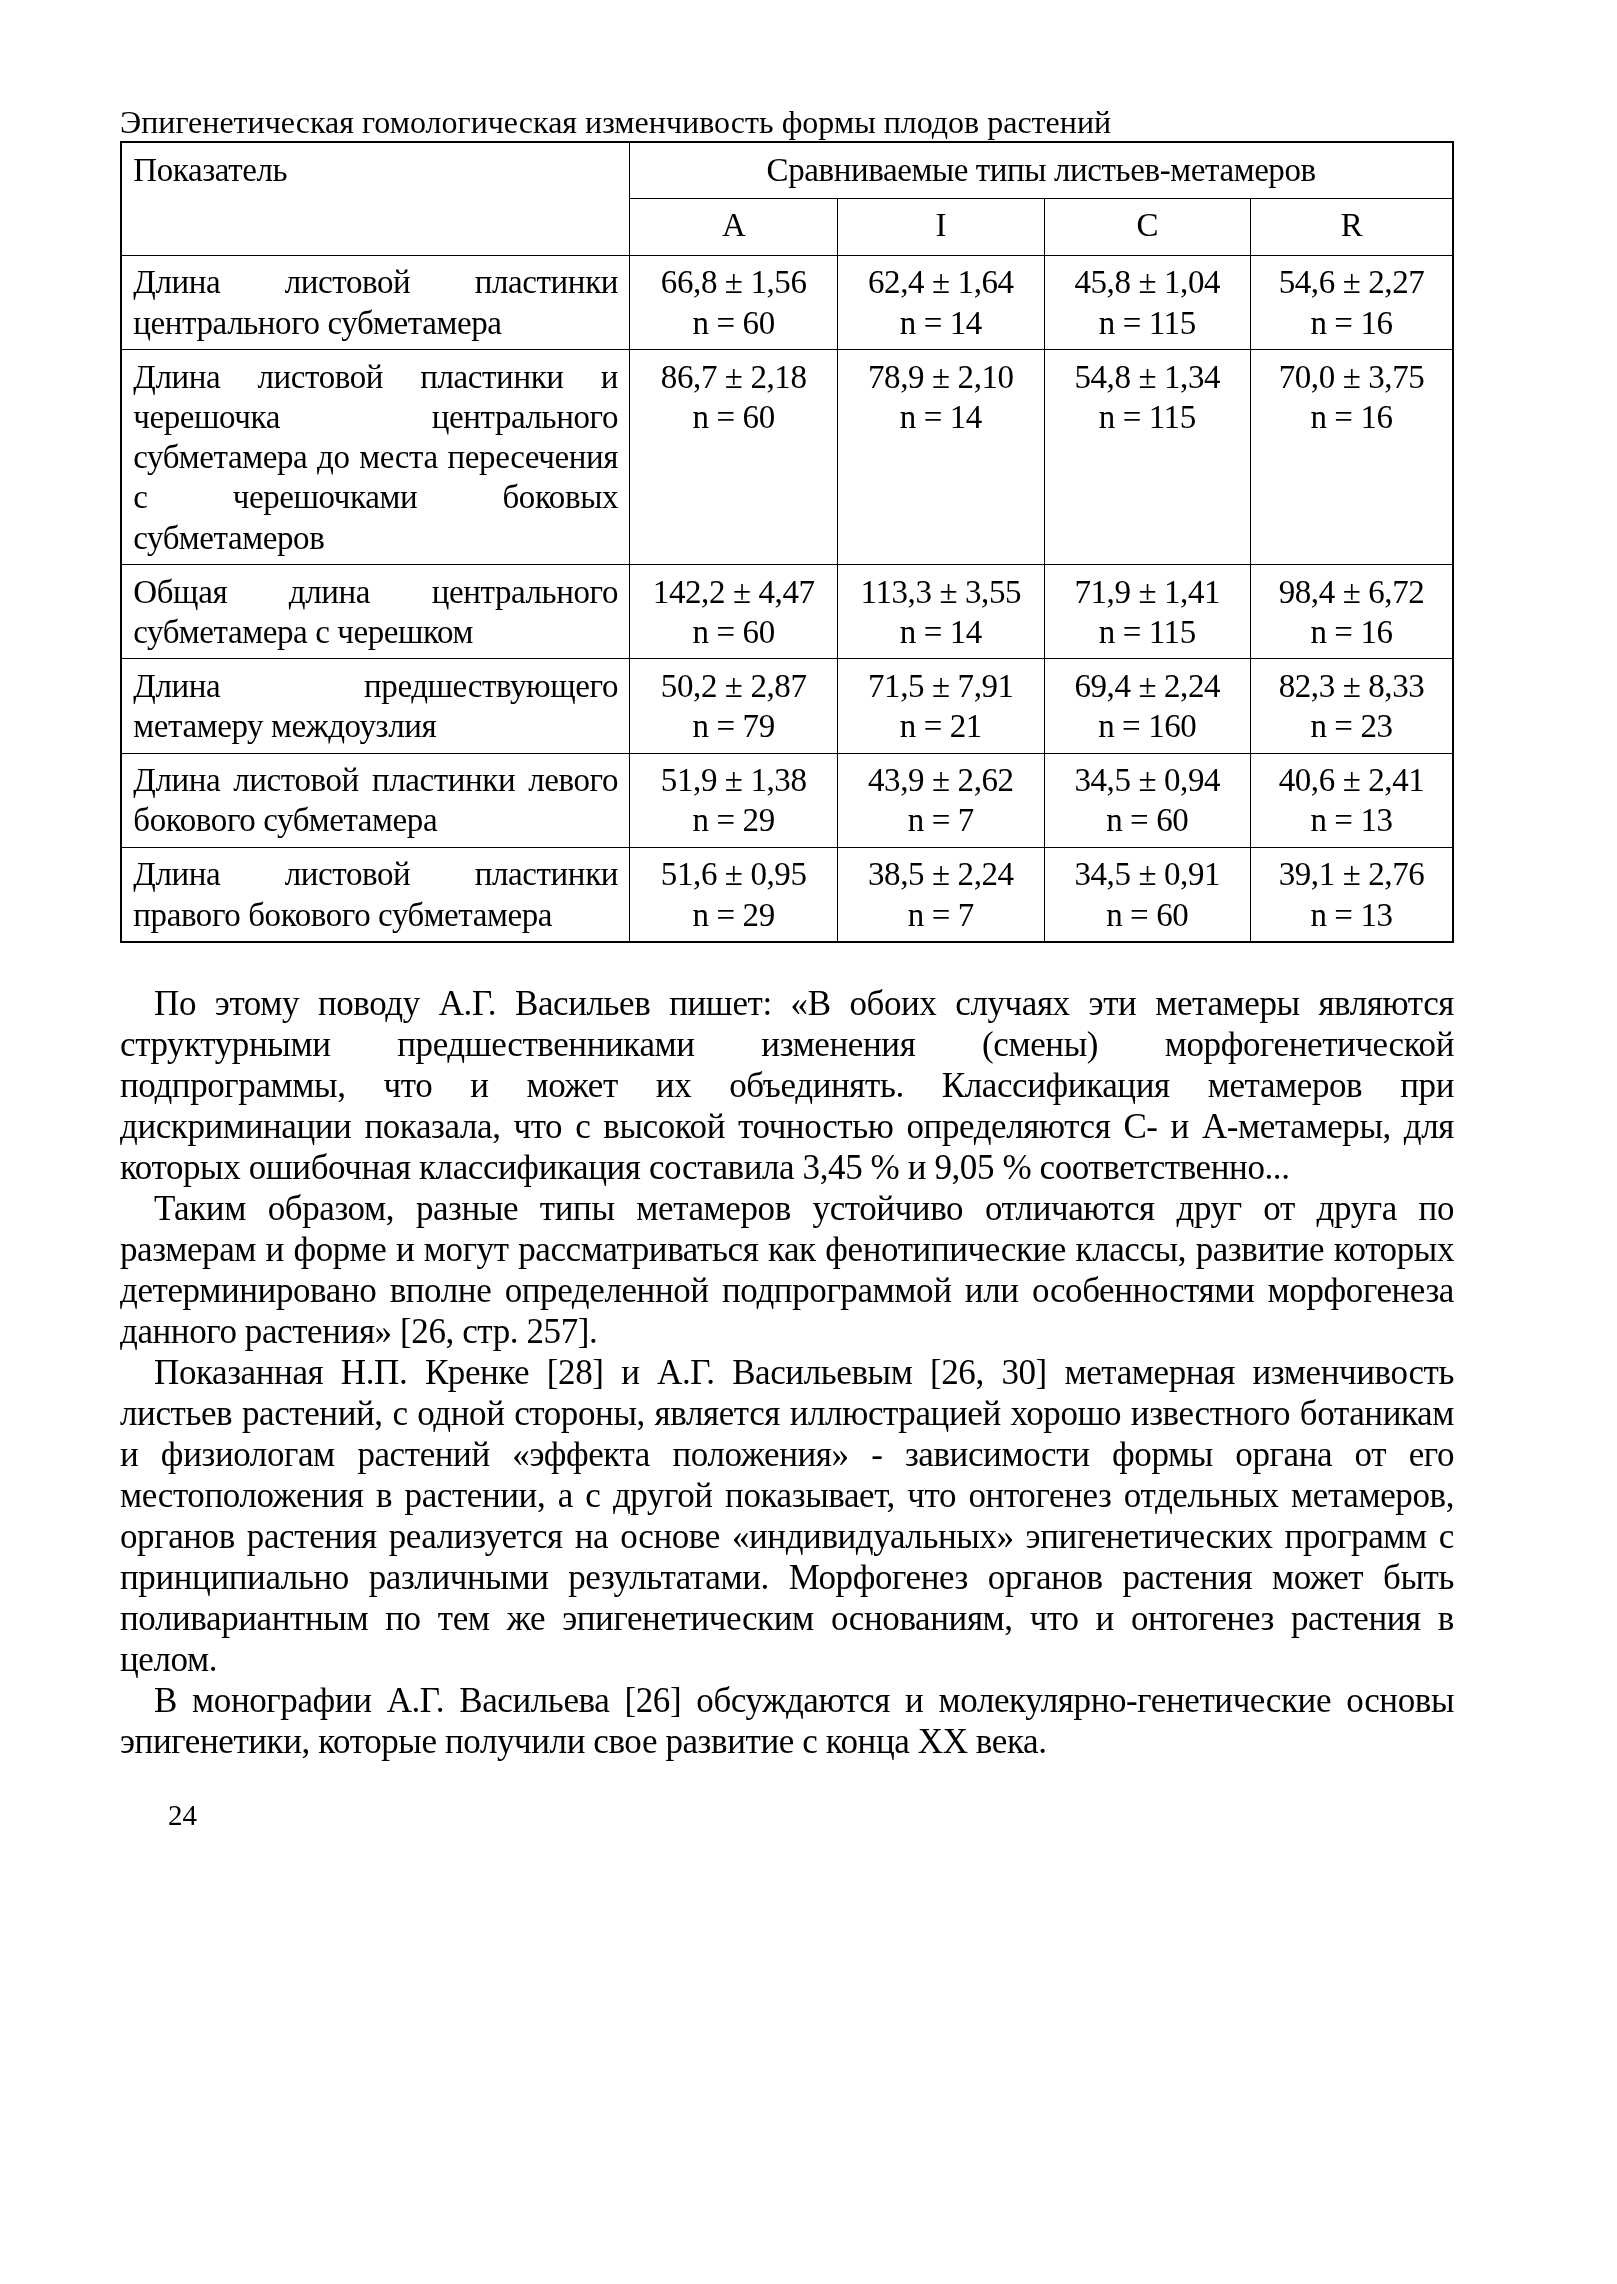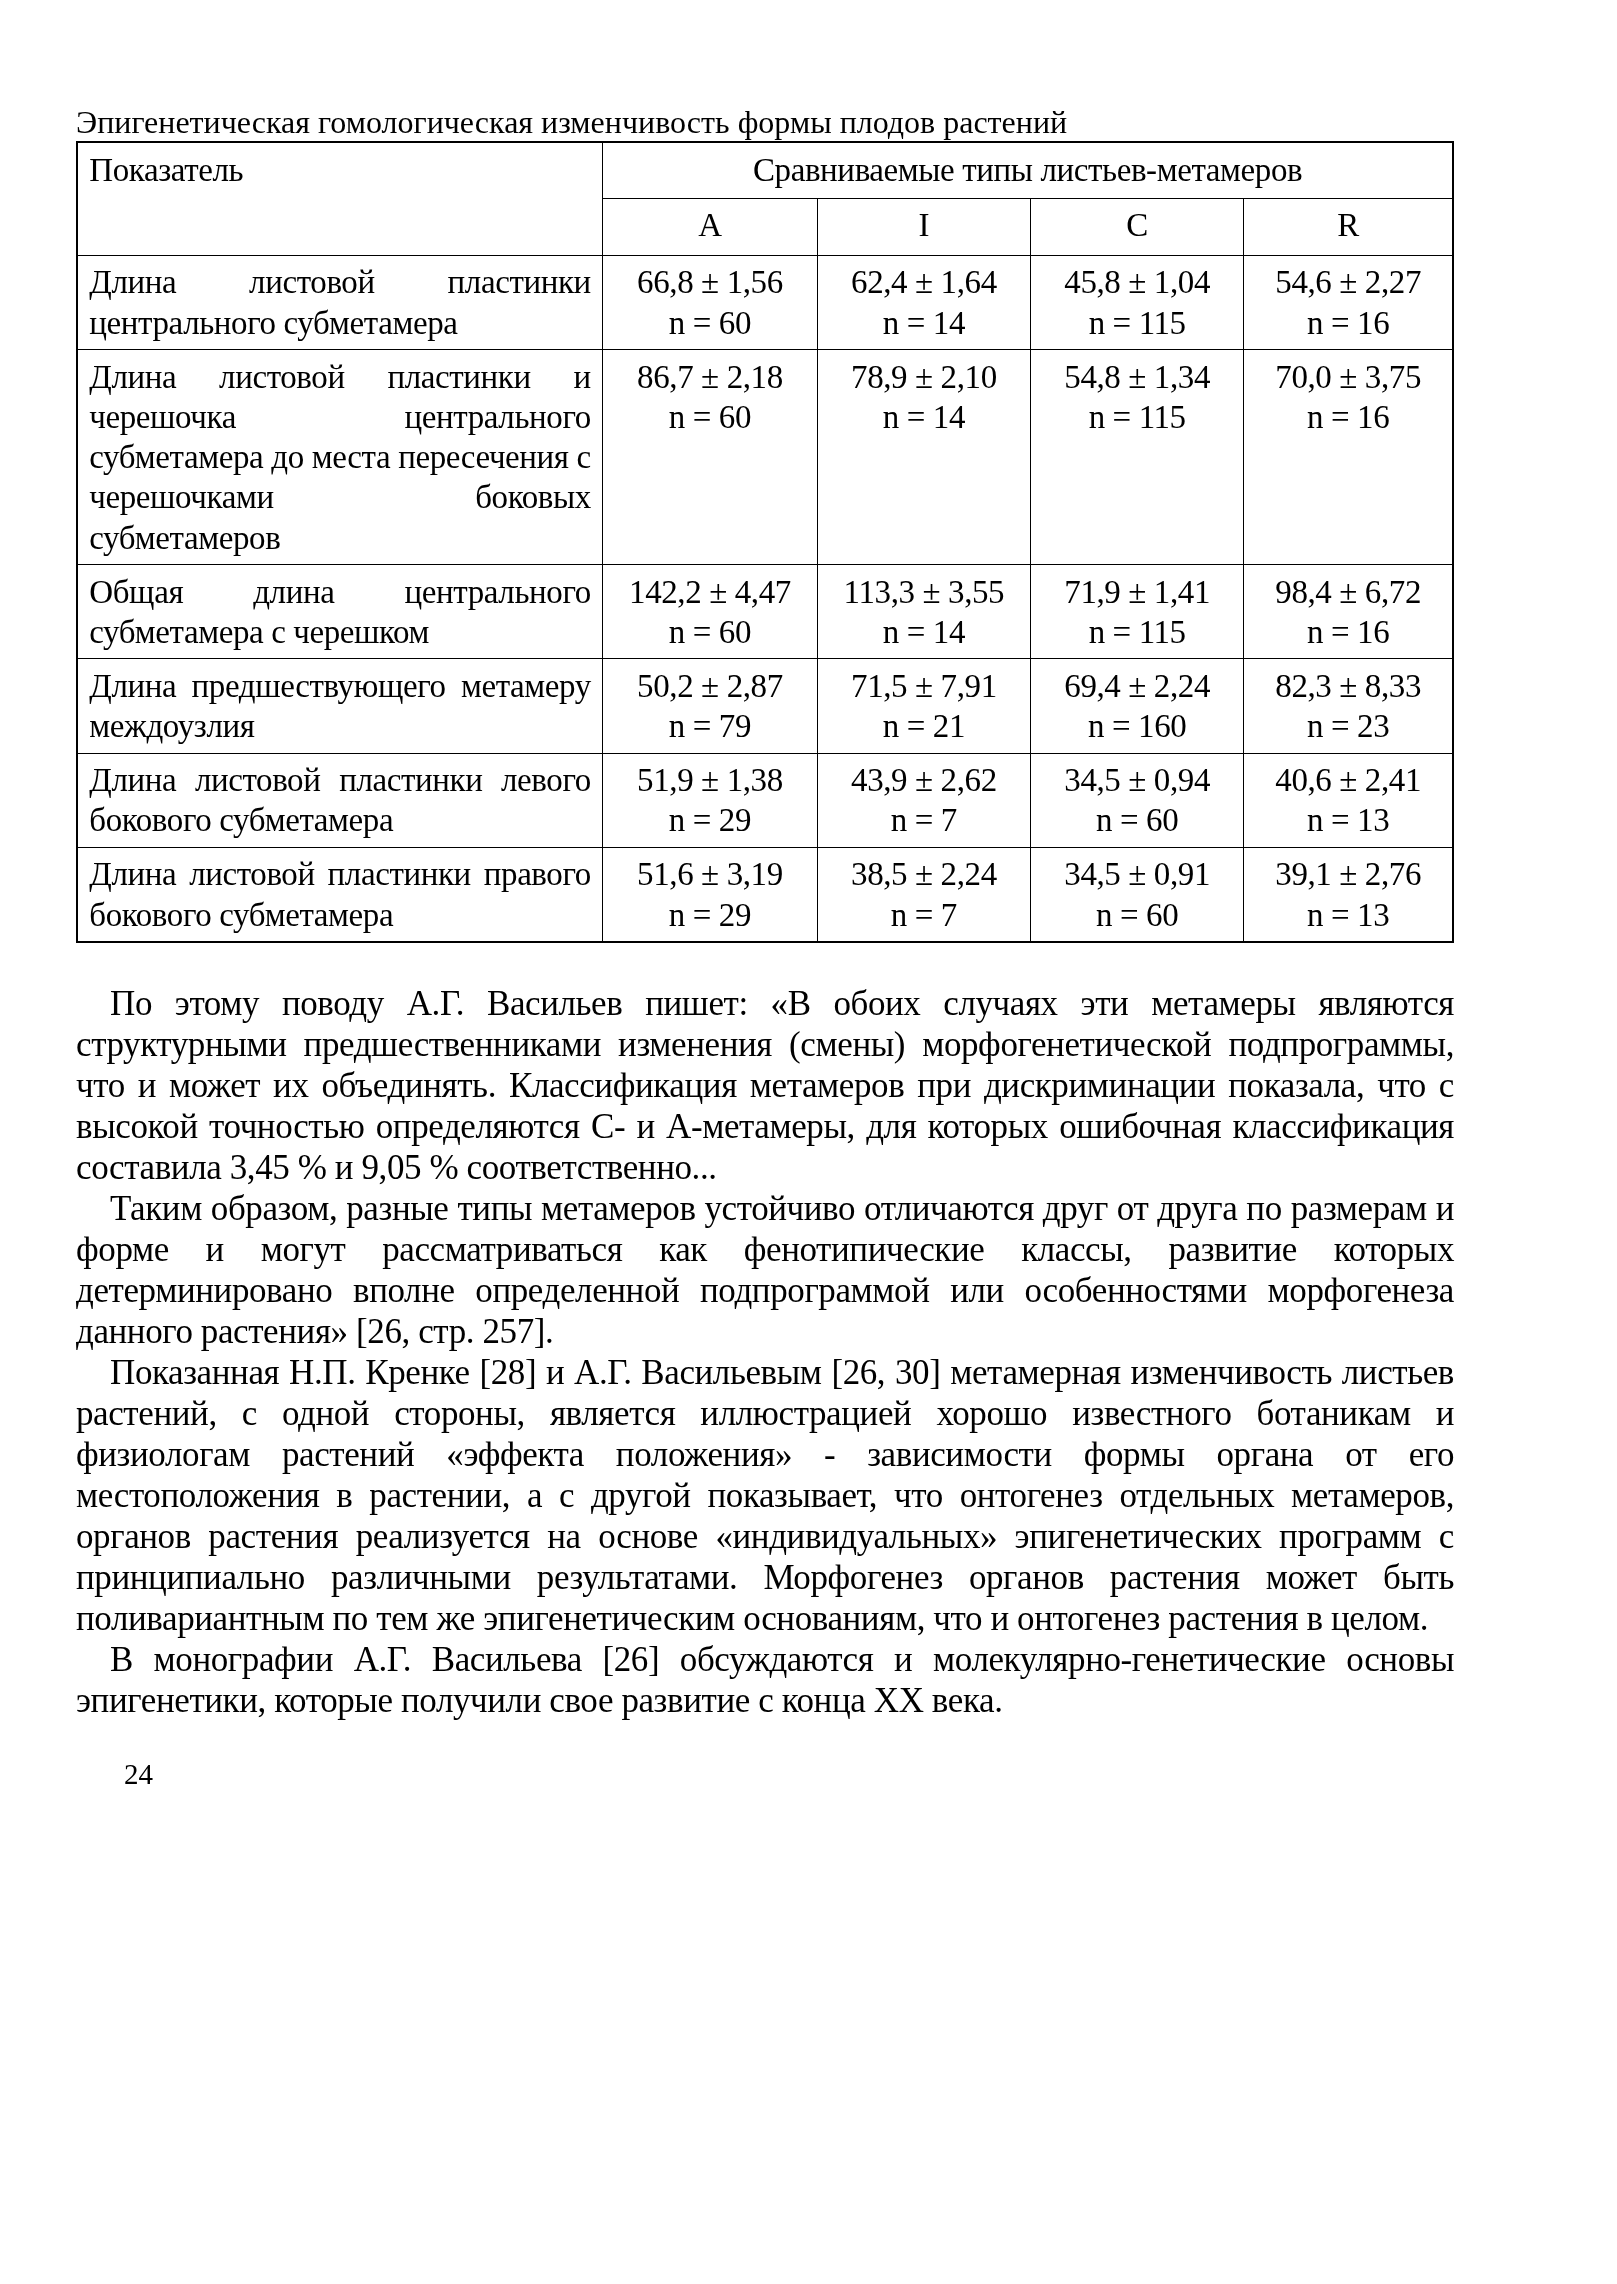--- a/index.html
+++ b/index.html
@@ -4,21 +4,21 @@
 <style>
   html,body{margin:0;padding:0;background:#ffffff;}
   .page{
     position:relative;
     width:1618px;
     height:2284px;
     background:#ffffff;
     color:#000000;
     font-family:"Liberation Serif","DejaVu Serif",serif;
     box-sizing:border-box;
-    padding:103px 164px 0 76px;
+    padding:103px 164px 0 120px;
     overflow:hidden;
   }
   .running-head{
     font-size:32px;
     line-height:1.2;
     white-space:nowrap;
   }
   .caption{
     margin-top:53px;
     font-size:33px;
@@ -208,21 +208,21 @@
           <div class="n">n = 60</div>
         </td>
         <td class="val">
           <div class="mean">40,6 ± 2,41</div>
           <div class="n">n = 13</div>
         </td>
       </tr>
       <tr>
         <td class="ind">Длина листовой пластинки правого бокового субметамера</td>
         <td class="val">
-          <div class="mean">51,6 ± 3,19</div>
+          <div class="mean">51,6 ± 0,95</div>
           <div class="n">n = 29</div>
         </td>
         <td class="val">
           <div class="mean">38,5 ± 2,24</div>
           <div class="n">n = 7</div>
         </td>
         <td class="val">
           <div class="mean">34,5 ± 0,91</div>
           <div class="n">n = 60</div>
         </td>

